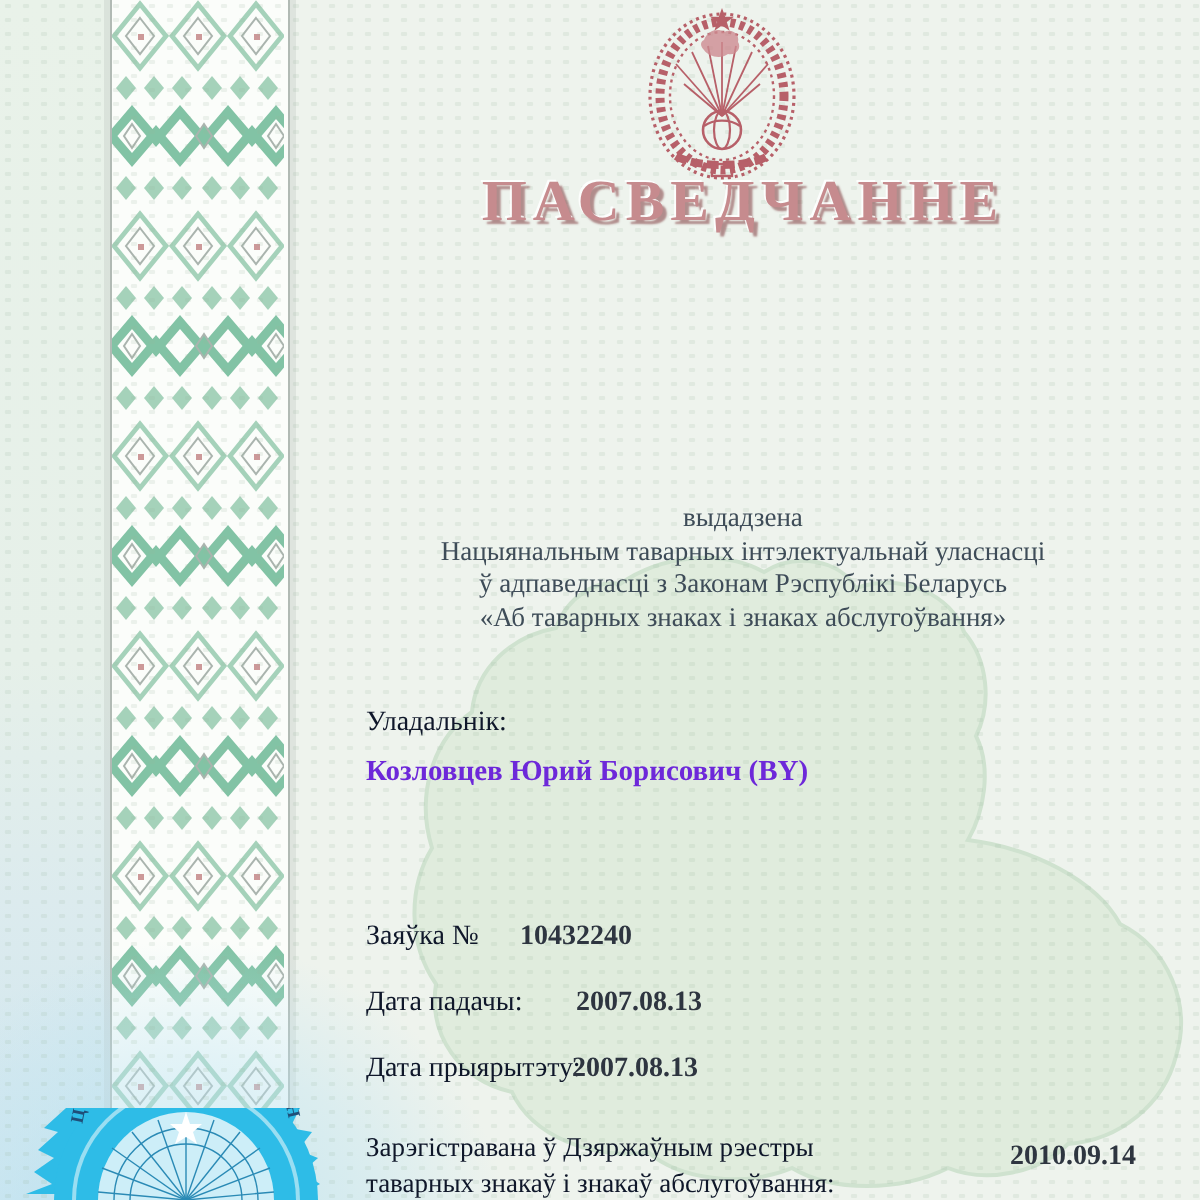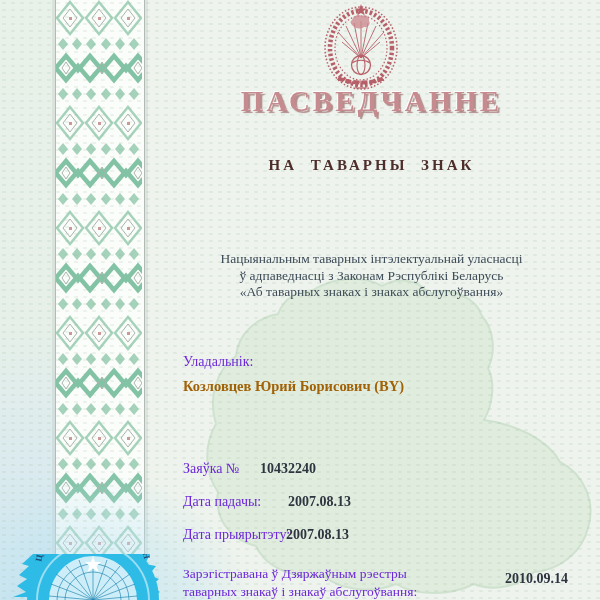--- a/index.html
+++ b/index.html
@@ -21,35 +21,35 @@
   .ornament-band{
     position:absolute;left:55px;top:0;width:88px;height:600px;background:#fbfdfa;
     border-left:1px solid #b1bab4;border-right:1px solid #b1bab4;
     box-shadow:-3px 0 0 rgba(175,185,178,.25), 3px 0 0 rgba(175,185,178,.25);
   }
   .watermark{position:absolute;left:0;top:0;z-index:1;}
   .seal-glow{
     position:absolute;left:-70px;top:470px;width:330px;height:260px;z-index:1;
     background:radial-gradient(circle at 50% 62%, rgba(170,220,240,.65) 0%, rgba(190,228,242,.40) 45%, rgba(200,232,244,0) 70%);
   }
-  .txt{position:absolute;z-index:6;color:#6d28d9;}
+  .txt{position:absolute;z-index:6;color:#0f172a;}
   .center{left:143px;width:457px;text-align:center;}
   .title{
     top:85px;font-size:29px;font-weight:bold;letter-spacing:3px;
     color:#c68b8e;
     text-shadow:-1px -1px 0 rgba(255,255,255,.85), 2px 2px 1px rgba(126,57,60,.55);
     white-space:nowrap;
   }
   .subtitle{top:157px;font-size:15px;font-weight:bold;letter-spacing:3px;word-spacing:7px;color:#4e2e2b;}
   .cert-number{top:201px;font-size:18px;font-weight:bold;letter-spacing:1px;color:#2c3340;word-spacing:8px;}
   .issued{top:251px;font-size:13.5px;line-height:16.5px;color:#3e4c58;}
   .label{font-size:14px;}
   .bold-val{font-weight:bold;color:#2e3540;}
   .owner-label{left:183px;top:354px;}
-  .owner-name{left:183px;top:378px;font-size:14.5px;font-weight:bold;color:#a16207;}
+  .owner-name{left:183px;top:378px;font-size:14.5px;font-weight:bold;color:#6d28d9;}
   .row-app-label{left:183px;top:461px;}
   .row-app-val{left:260px;top:461px;font-size:14px;}
   .row-d1-label{left:183px;top:494px;}
   .row-d1-val{left:288px;top:494px;font-size:14px;}
   .row-d2-label{left:183px;top:527px;}
   .row-d2-val{left:286px;top:527px;font-size:14px;}
   .reg-block{left:183px;top:554px;font-size:13.5px;line-height:17.5px;width:310px;margin-top:11px;}
   .reg-date{left:505px;top:571px;font-size:14px;}
   .emblem{position:absolute;left:318px;top:2px;z-index:6;}
   .seal{position:absolute;left:3px;top:554px;z-index:6;}
@@ -195,22 +195,22 @@
 
       <path d="M90 34 L92 40 L98 40 L93.5 44 L95.5 50 L90 46.5 L84.5 50 L86.5 44 L82 40 L88 40 Z" fill="#ffffff"></path>
 
       <text font-size="9" font-weight="bold" fill="#1f4e78" letter-spacing="2" font-family="Liberation Serif, serif">
         <textPath href="#sealArc" startOffset="6">ЦЭНТР  ІНТЭЛЕКТУАЛЬН</textPath>
       </text>
     </g>
   </svg>
 
   <div class="txt center title">ПАСВЕДЧАННЕ</div>
-  <div class="txt center subtitle">НА  ТАВАРНЫ  ЗНАК</div>
   <div class="txt center issued">
+      <div>выдадзена</div>
       <div>Нацыянальным таварных інтэлектуальнай уласнасці</div>
       <div>ў адпаведнасці з Законам Рэспублікі Беларусь</div>
       <div>«Аб таварных знаках і знаках абслугоўвання»</div>
     </div>
 
   <div class="txt label owner-label">Уладальнік:</div>
   <div class="txt owner-name">Козловцев Юрий Борисович (BY)</div>
 
   <div class="txt label row-app-label">Заяўка №</div>
   <div class="txt bold-val row-app-val">10432240</div>

